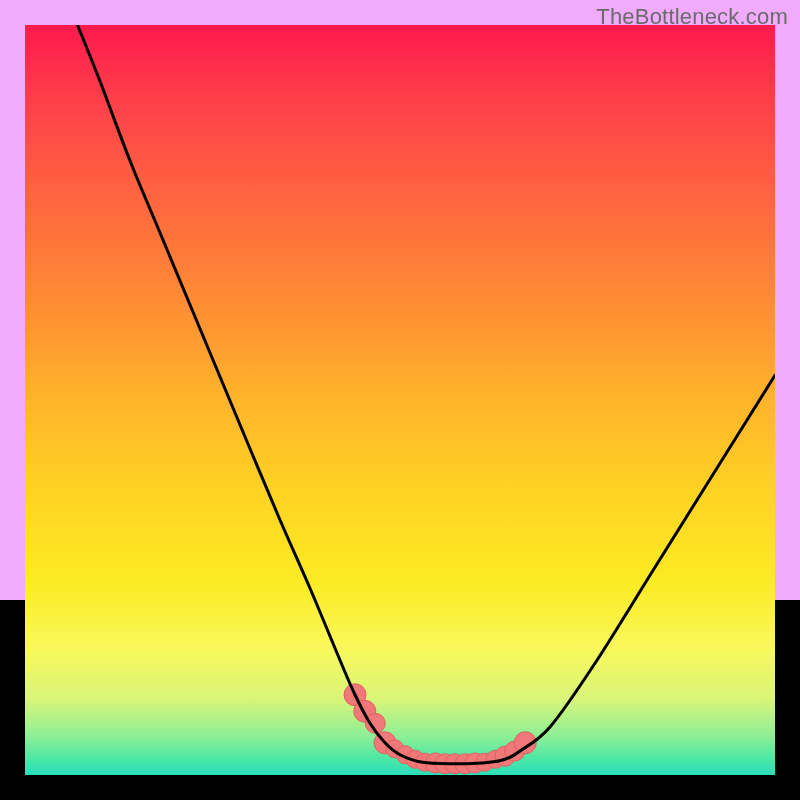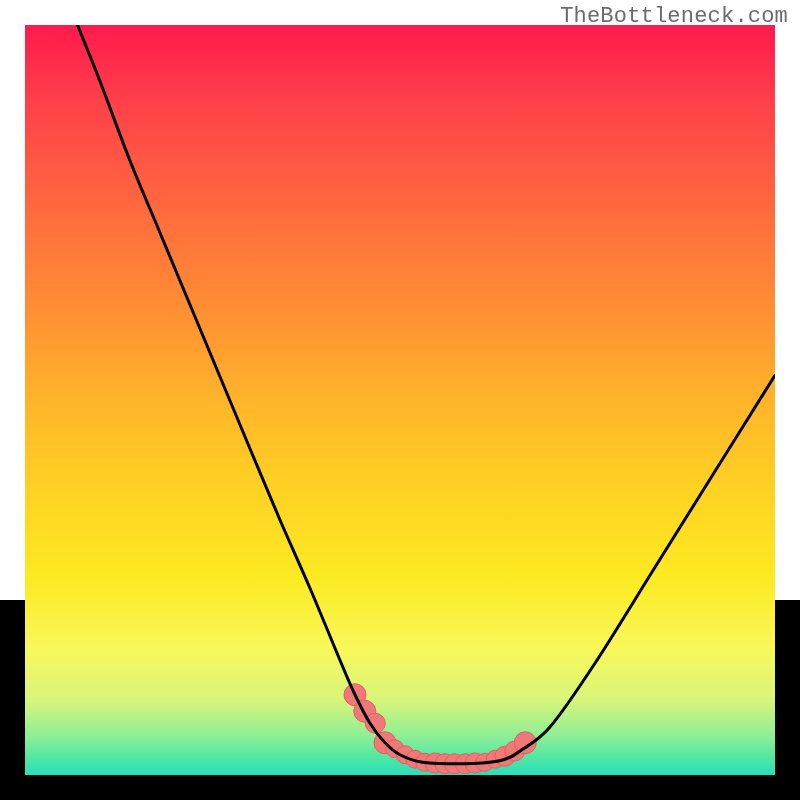--- a/index.html
+++ b/index.html
@@ -10,22 +10,21 @@
     background: #000;
     overflow: hidden;
     font-family: Arial, Helvetica, sans-serif;
   }
   .frame {
     position: absolute;
     top: 0;
     left: 0;
     width: 800px;
     height: 600px;
-    background: #ffffff;
-    font-family: Liberation Mono, monospace;
+    background: #f0abfc;
   }
   .plot {
     position: absolute;
     top: 25px;
     left: 25px;
     width: 750px;
     height: 750px;
     
     background: linear-gradient(
       to bottom,

